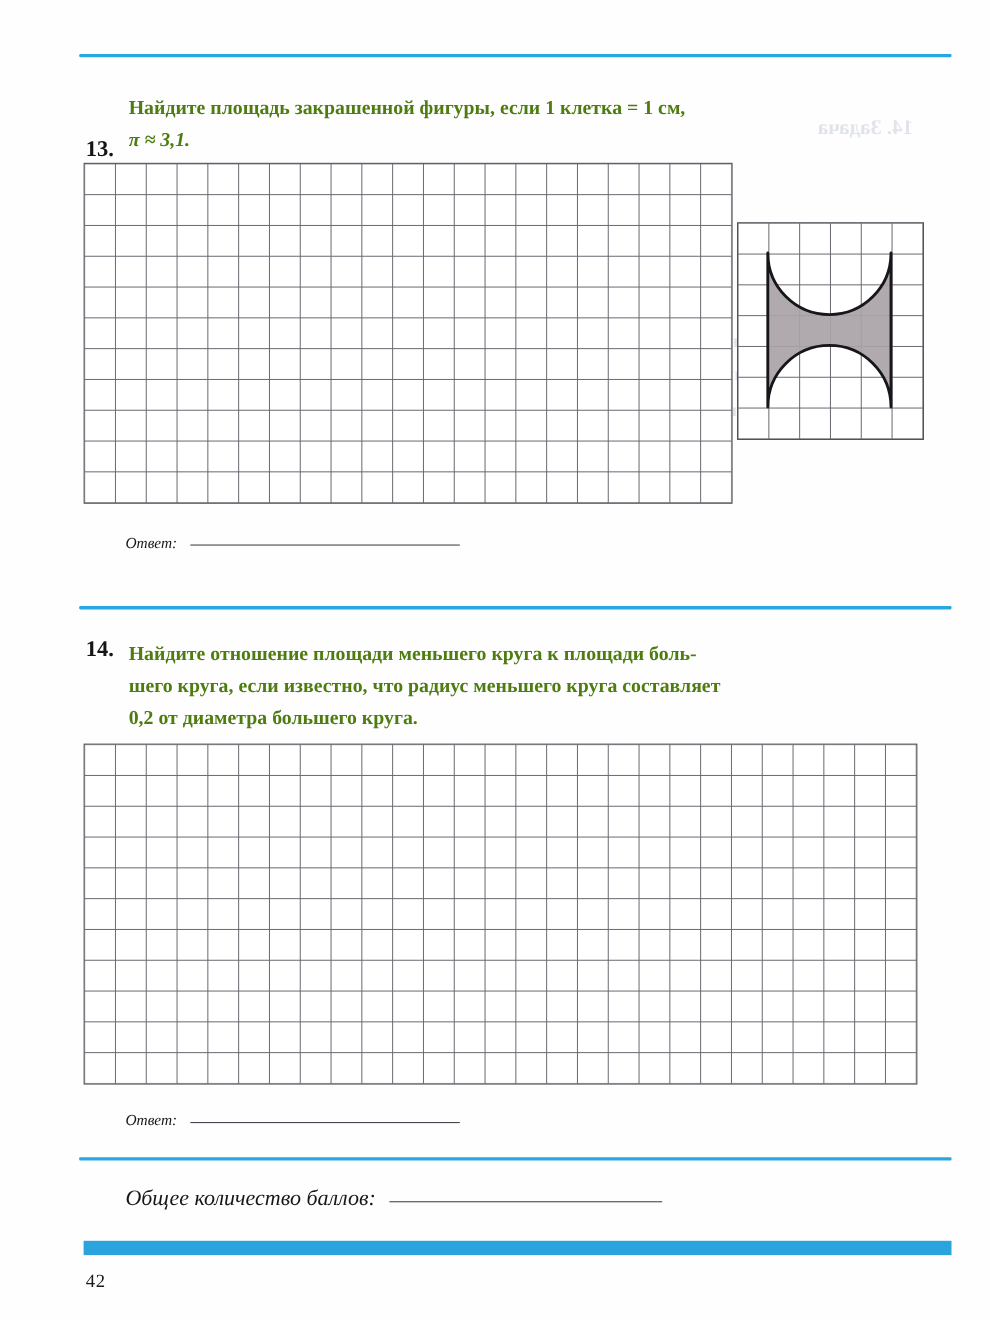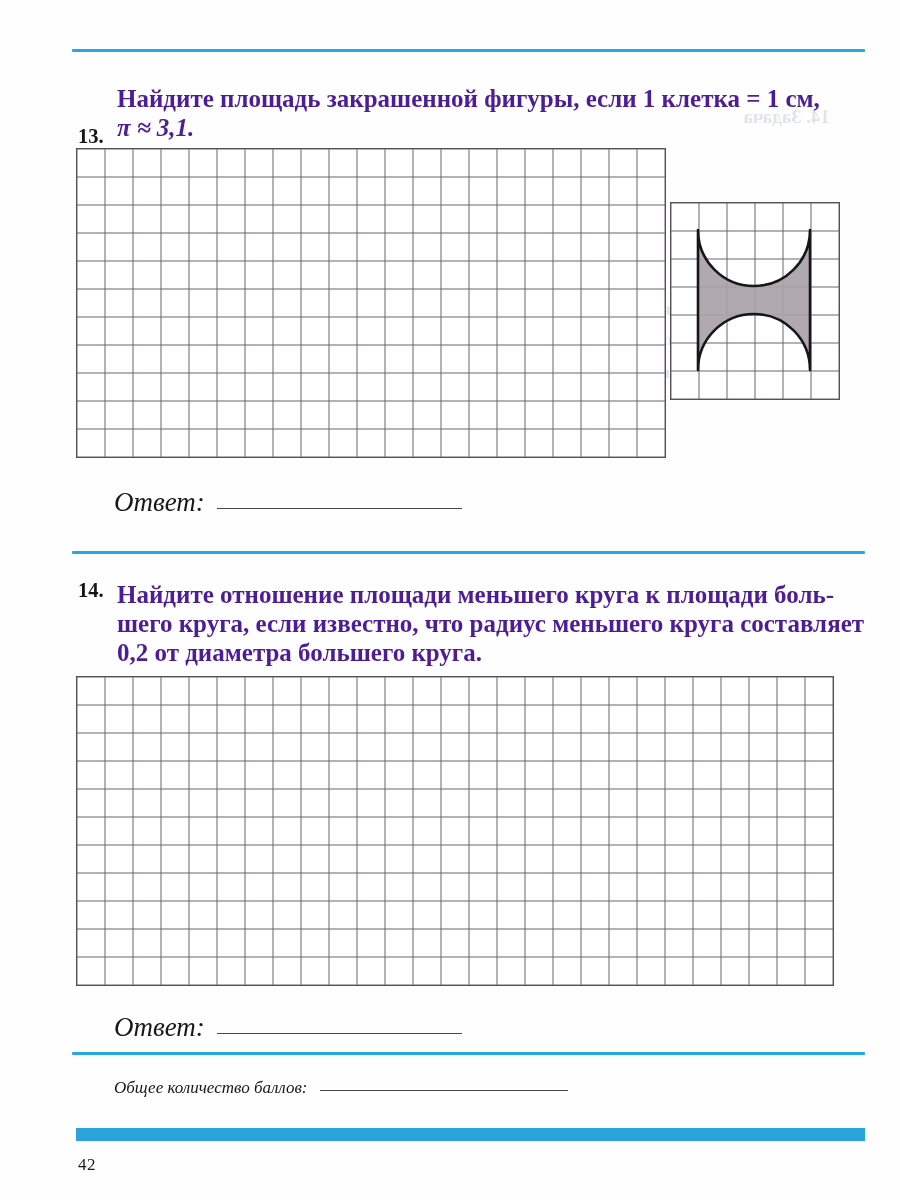--- a/index.html
+++ b/index.html
@@ -42,23 +42,23 @@
   .task-num {
     position: absolute;
     font-weight: 700;
     font-size: 20.5px;
     line-height: 29px;
     color: #151515;
   }
   .task-body {
     position: absolute;
     font-weight: 700;
-    font-size: 25px;
+    font-size: 18px;
     line-height: 29px;
-    color: #4c1d95;
+    color: #4d7c0f;
   }
   .task-body .ln { display: block; white-space: pre; }
 
   
   .grid {
     position: absolute;
     box-sizing: content-box;
     border: 1.3px solid #55505a;
     background-color: #ffffff;
     background-image:
@@ -75,42 +75,42 @@
 
   
   .answer {
     position: absolute;
     display: flex;
     align-items: baseline;
   }
   .answer-label {
     font-style: italic;
     font-weight: 400;
-    font-size: 27px;
+    font-size: 14px;
     color: #171717;
     font-family: "Liberation Serif", "DejaVu Serif", serif;
     white-space: nowrap;
   }
   .answer-line {
     display: inline-block;
     border-bottom: 1.4px solid #4a4650;
     margin-left: 12px;
     position: relative;
     top: -2px;
   }
 
   .total {
     position: absolute;
     display: flex;
     align-items: baseline;
   }
   .total-label {
     font-style: italic;
     font-weight: 400;
-    font-size: 17px;
+    font-size: 20px;
     color: #171717;
     white-space: nowrap;
     text-align: center;
   }
   .total-line {
     display: inline-block;
     border-bottom: 1.4px solid #4a4650;
     margin-left: 12px;
     position: relative;
     top: -2px;

